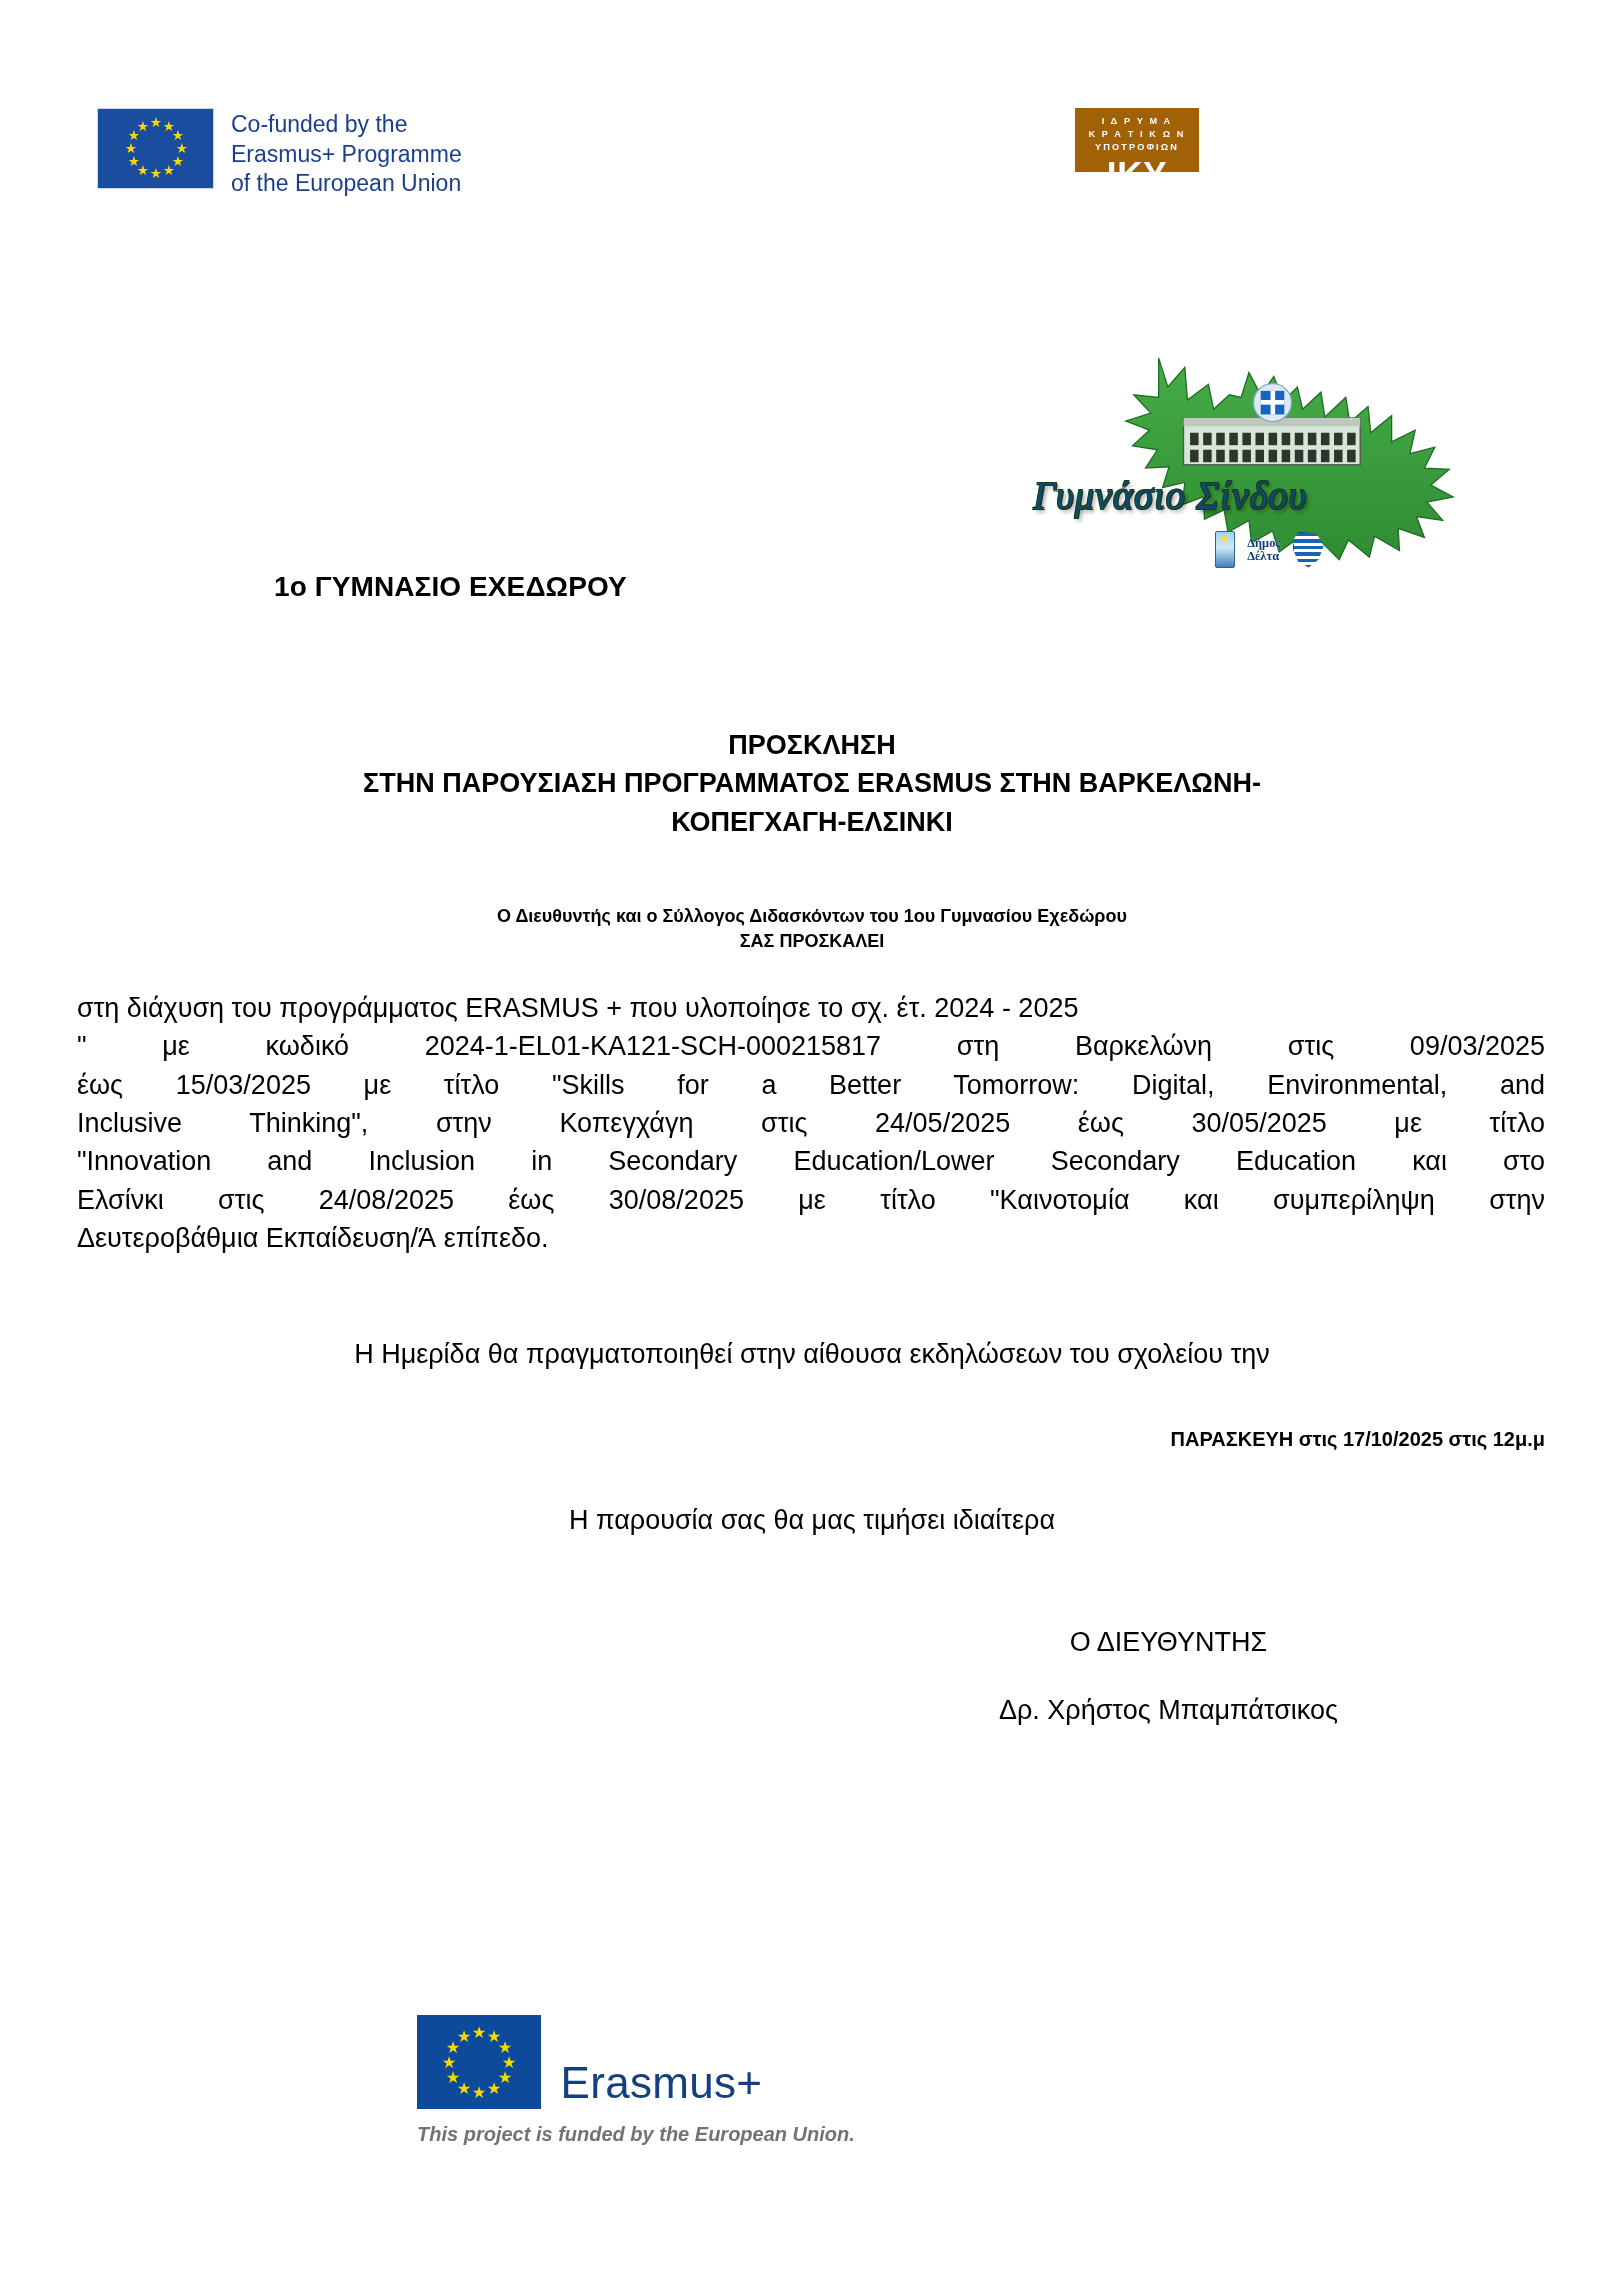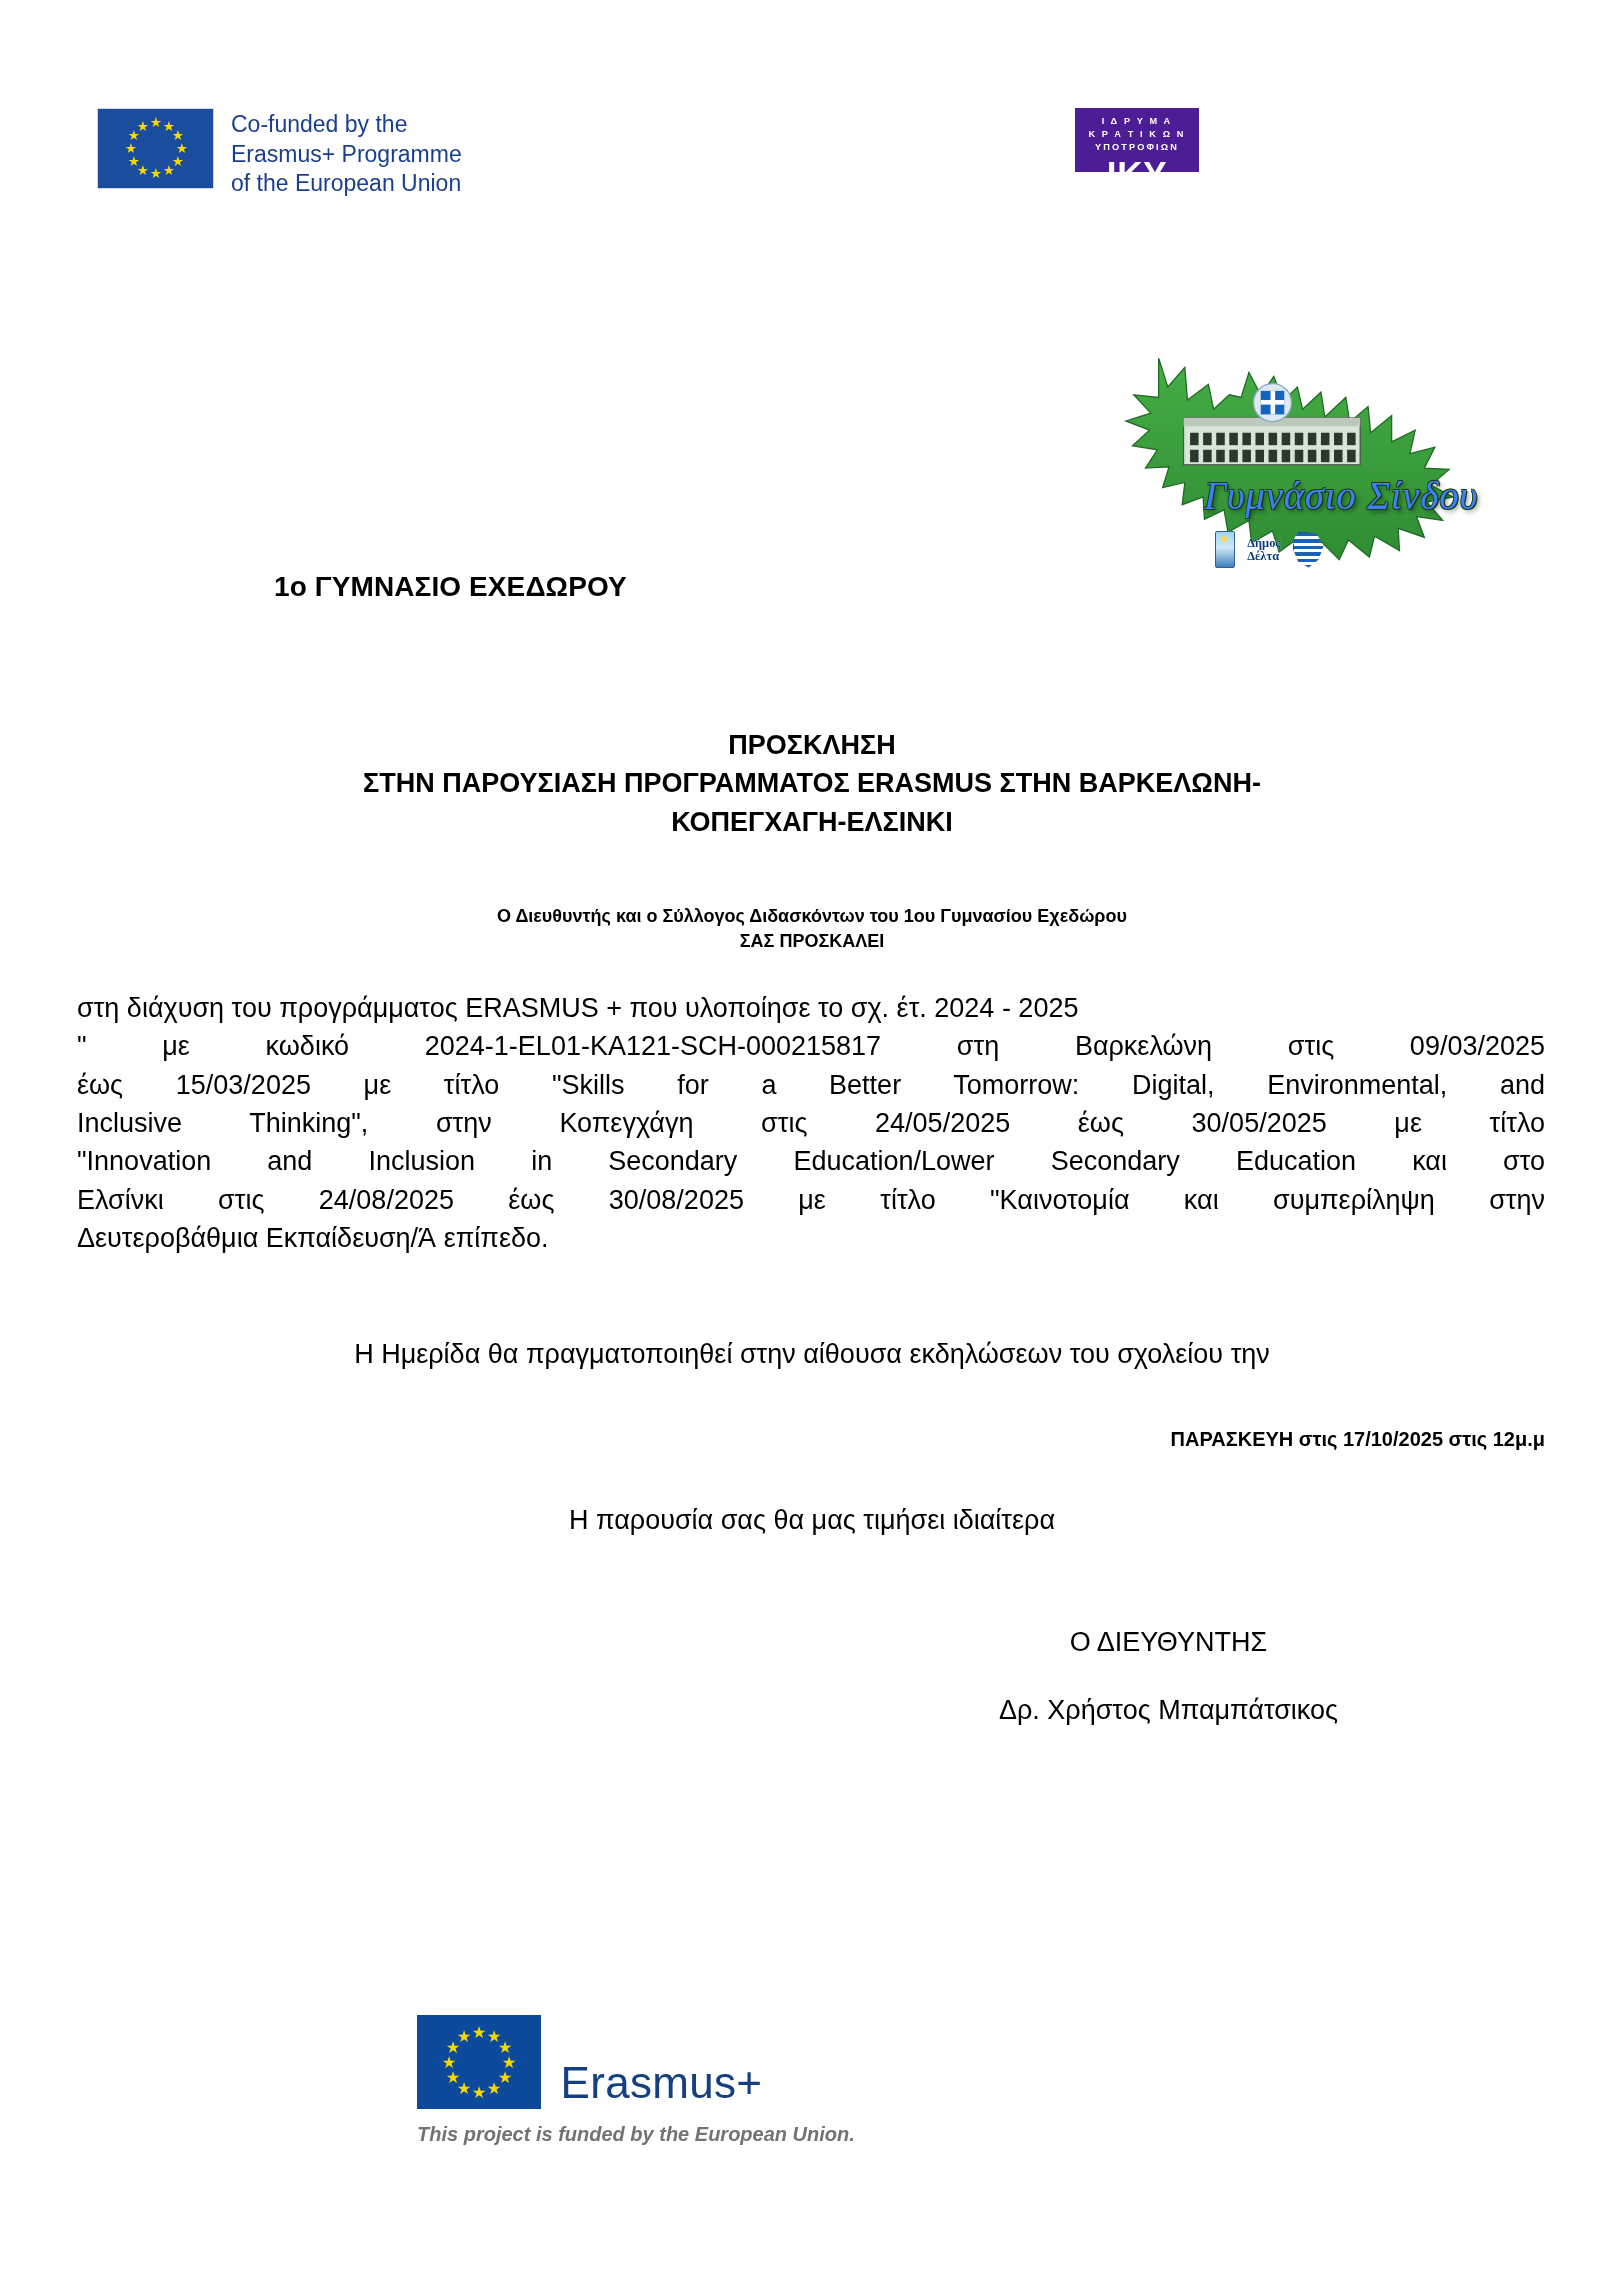--- a/index.html
+++ b/index.html
@@ -61,21 +61,21 @@
     padding-top: 2.6px;
   }
 
   
   .iky-logo {
     position: absolute;
     left: 1075px;
     top: 7.2px;
     width: 124px;
     height: 64px;
-    background: #4c1d95;
+    background: #a16207;
     color: #ffffff;
     text-align: center;
     box-sizing: border-box;
     padding-top: 6.5px;
   }
   .iky-line {
     font-size: 9.2px;
     letter-spacing: 2.1px;
     font-weight: 700;
     line-height: 1.45;
@@ -97,25 +97,25 @@
     top: 324px;
     width: 445px;
     height: 262px;
   }
   .school-emblem svg { display: block; width: 100%; height: 100%; }
   .emblem-caption {
     position: absolute;
     left: 0;
     top: 149px;
     width: 445px;
-    text-align: right;
+    text-align: left;
     font-family: "Liberation Serif", "DejaVu Serif", serif;
     font-style: italic;
     font-size: 39px;
-    color: #3b82f6;
+    color: #0c4a6e;
     text-shadow:
       1.3px 1.3px 0 #1d3a16, -0.7px -0.7px 0 #1d3a16,
       0.7px -0.7px 0 #1d3a16, -0.7px 0.7px 0 #1d3a16,
       2.6px 3.3px 4.6px rgba(0,0,0,.45);
     letter-spacing: 0.7px;
     pointer-events: none;
   }
   .delta-badge {
     position: absolute;
     left: 182px;

